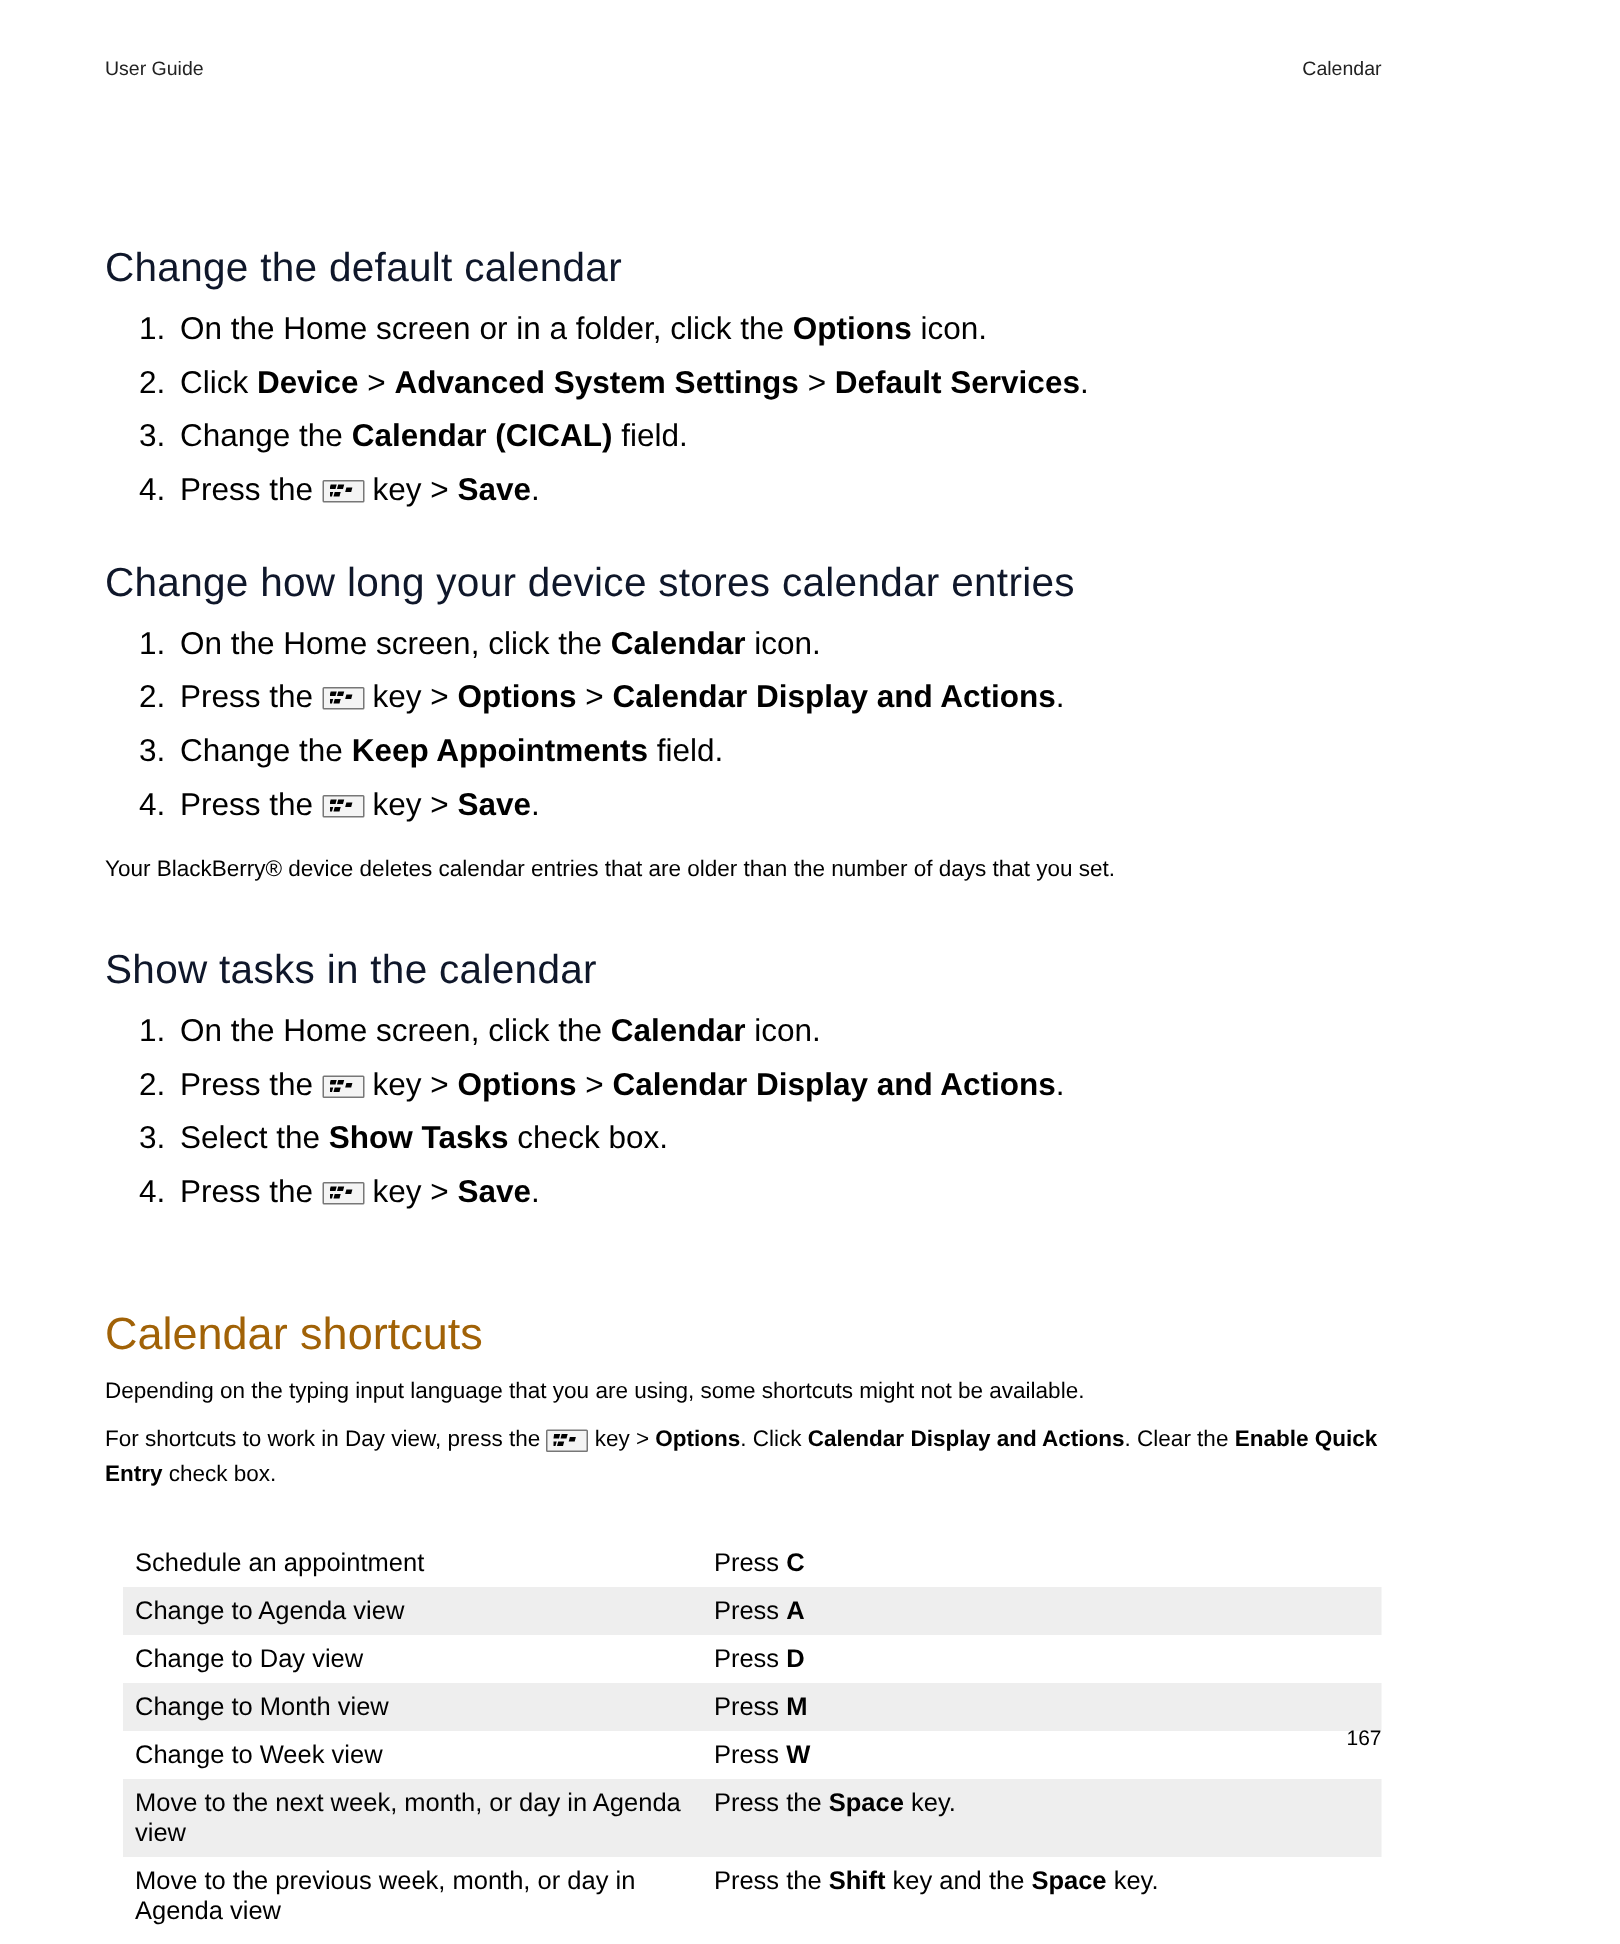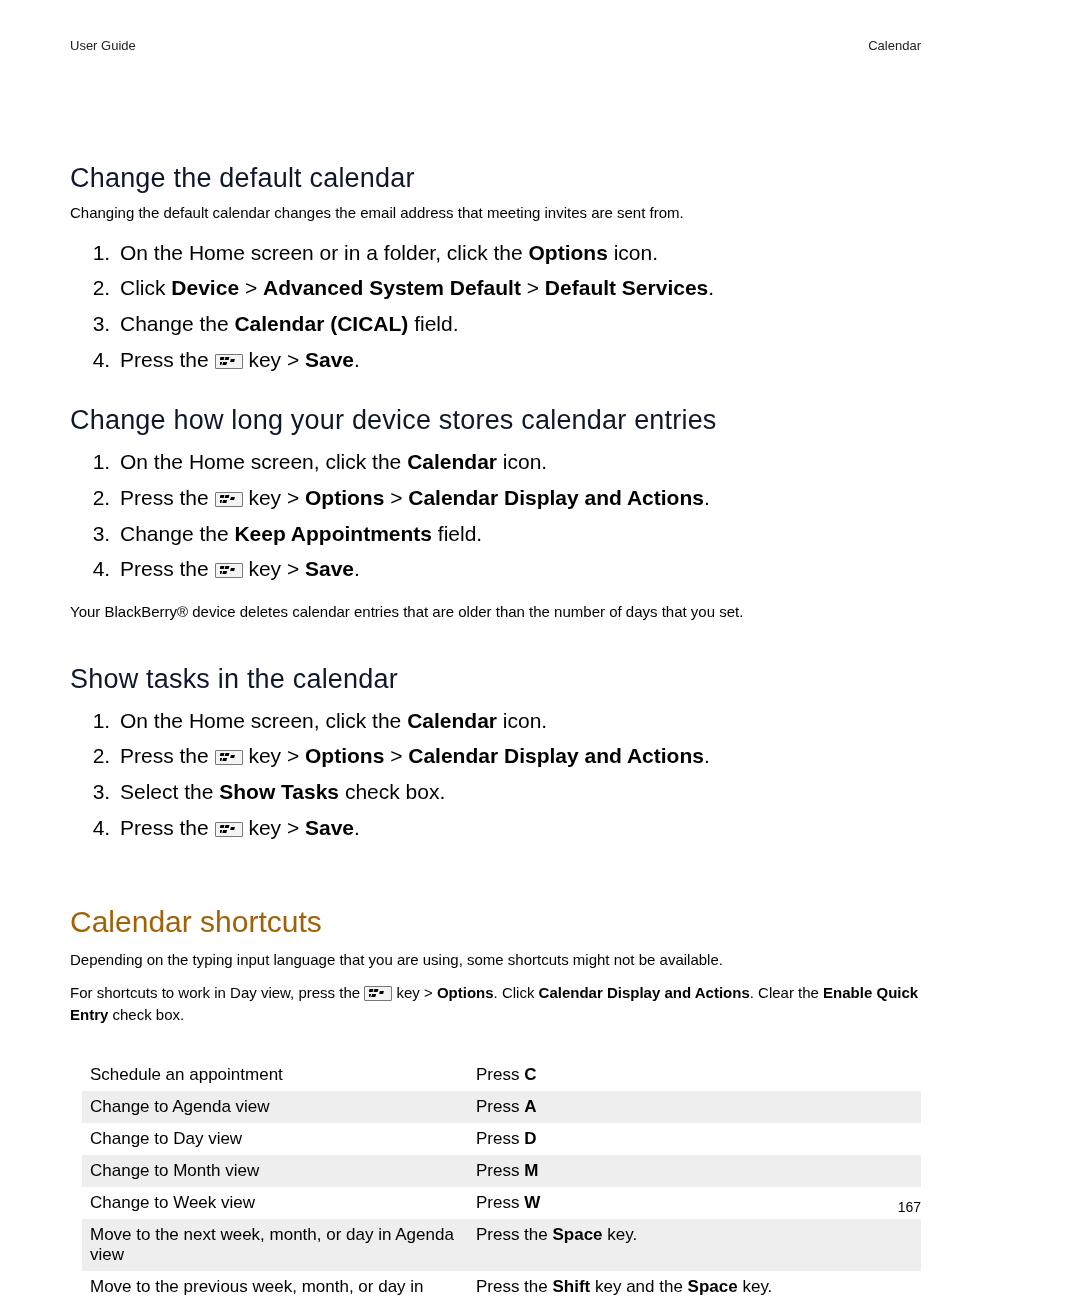--- a/index.html
+++ b/index.html
@@ -78,44 +78,43 @@
   }
   table.shortcuts td {
     padding: 6px 8px;
     vertical-align: top;
   }
   table.shortcuts td:first-child {
     width: 46%;
   }
   .page-number {
     position: absolute;
-    bottom: 148px;
+    bottom: 164px;
     right: 70px;
     font-size: 14px;
   }
   strong { font-weight: 700; }
 </style>
 </head>
 <body>
 
 <div class="page">
 
   <div class="header">
     <span>User Guide</span>
     <span>Calendar</span>
   </div>
 
   <h2 class="section">Change the default calendar</h2>
-  <p class="body">Changing the default calendar changes the email address that meeting invites are sent from.</p>
   <ol class="steps">
     <li>
       <span>On the Home screen or in a folder, click the </span><strong>Options</strong><span> icon.</span>
     </li>
     <li>
-      <span>Click </span><strong>Device</strong><span> &gt; </span><strong>Advanced System Default</strong><span> &gt; </span><strong>Default Services</strong><span>.</span>
+      <span>Click </span><strong>Device</strong><span> &gt; </span><strong>Advanced System Settings</strong><span> &gt; </span><strong>Default Services</strong><span>.</span>
     </li>
     <li>
       <span>Change the </span><strong>Calendar (CICAL)</strong><span> field.</span>
     </li>
     <li>
       <span>Press the </span><span class="bb-key"><svg width="18" height="12" viewBox="0 0 18 12">
             <g fill="#000">
               <rect x="1" y="2" width="4" height="3" transform="skewX(-15)"></rect>
               <rect x="6" y="2" width="4" height="3" transform="skewX(-15)"></rect>
               <rect x="12" y="4" width="4" height="3" transform="skewX(-15)"></rect>

